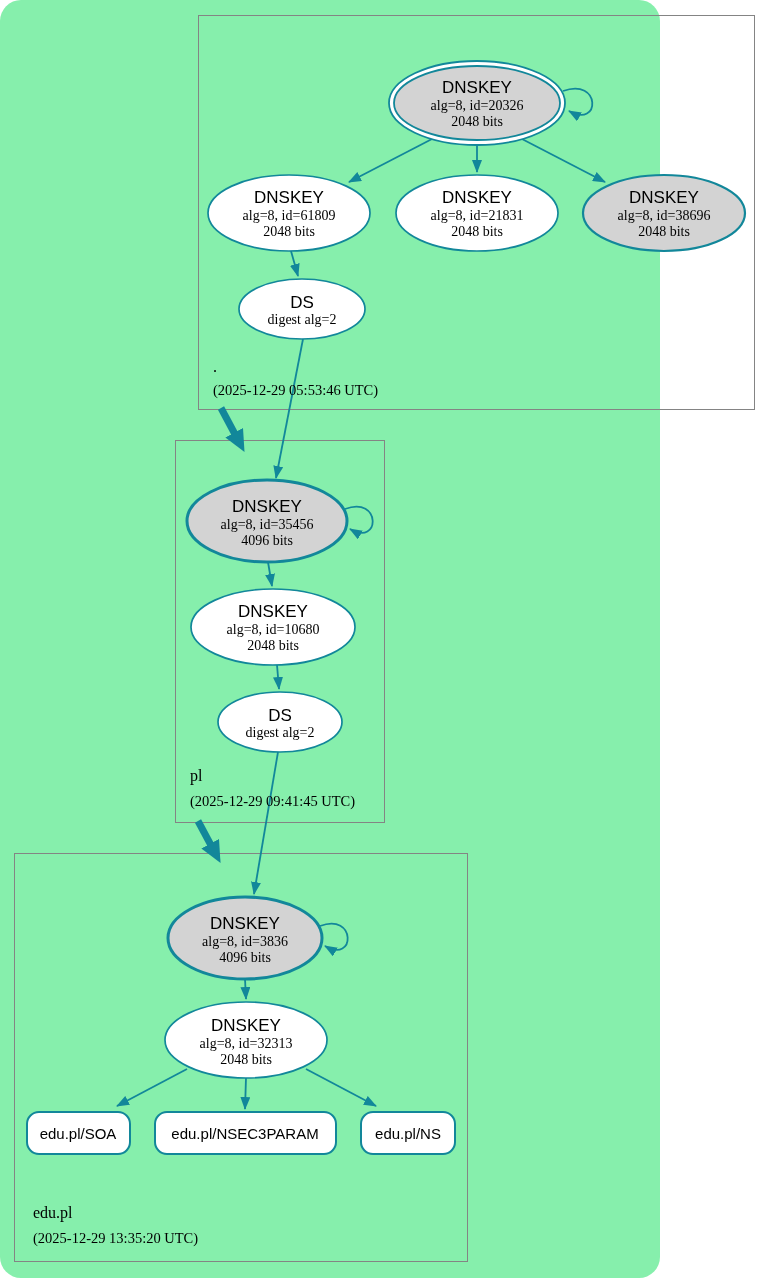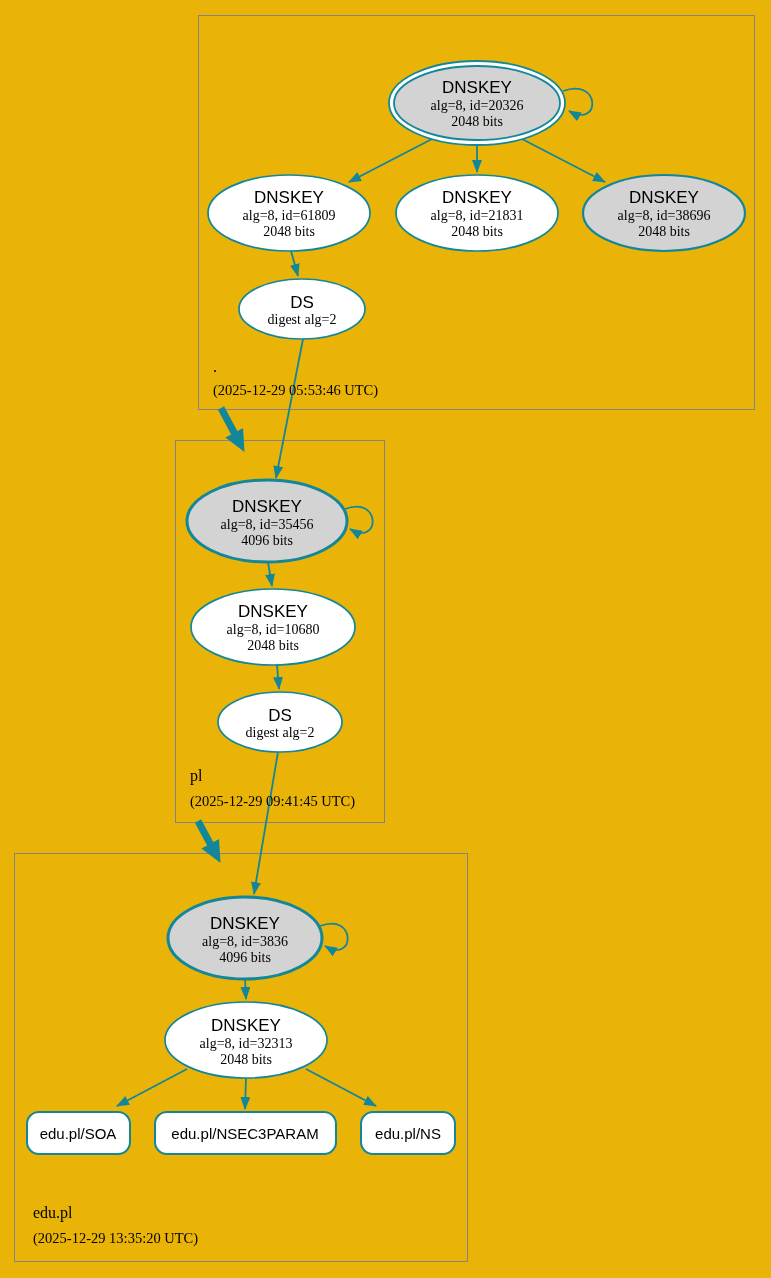--- a/index.html
+++ b/index.html
@@ -1,16 +1,16 @@
 <!DOCTYPE html>
 <html style="--edge: #12879a; --ksk-fill: #d3d3d3; --node-fill: #ffffff; --box-border: #848484; --text: #000000;"><head>
 <meta charset="utf-8">
 <style>
   html,body{margin:0;padding:0;background:#ffffff;}
-  .canvas{position:relative;width:771px;height:1278px;background:#eab308;}
+  .canvas{position:relative;width:660px;height:1278px;background:#86efac;border-radius:21px;}
   svg{display:block;}
   .zone-box{fill:none;stroke:var(--box-border,#848484);stroke-width:1;}
   .edge{stroke:var(--edge,#12879a);stroke-width:1.8;fill:none;}
   .edge-thick{stroke:var(--edge,#12879a);stroke-width:7;fill:none;}
   .node{fill:var(--node-fill,#ffffff);stroke:var(--edge,#12879a);stroke-width:1.7;}
   .node-ksk{fill:var(--ksk-fill,#d3d3d3);stroke:var(--edge,#12879a);stroke-width:3;}
   .node-ksk-inner{fill:var(--ksk-fill,#d3d3d3);stroke:var(--edge,#12879a);stroke-width:1.8;}
   .node-ksk-outer{fill:var(--node-fill,#ffffff);stroke:var(--edge,#12879a);stroke-width:1.8;}
   .record{fill:var(--node-fill,#ffffff);stroke:var(--edge,#12879a);stroke-width:2;}
   .mk{fill:var(--edge,#12879a);stroke:none;}

